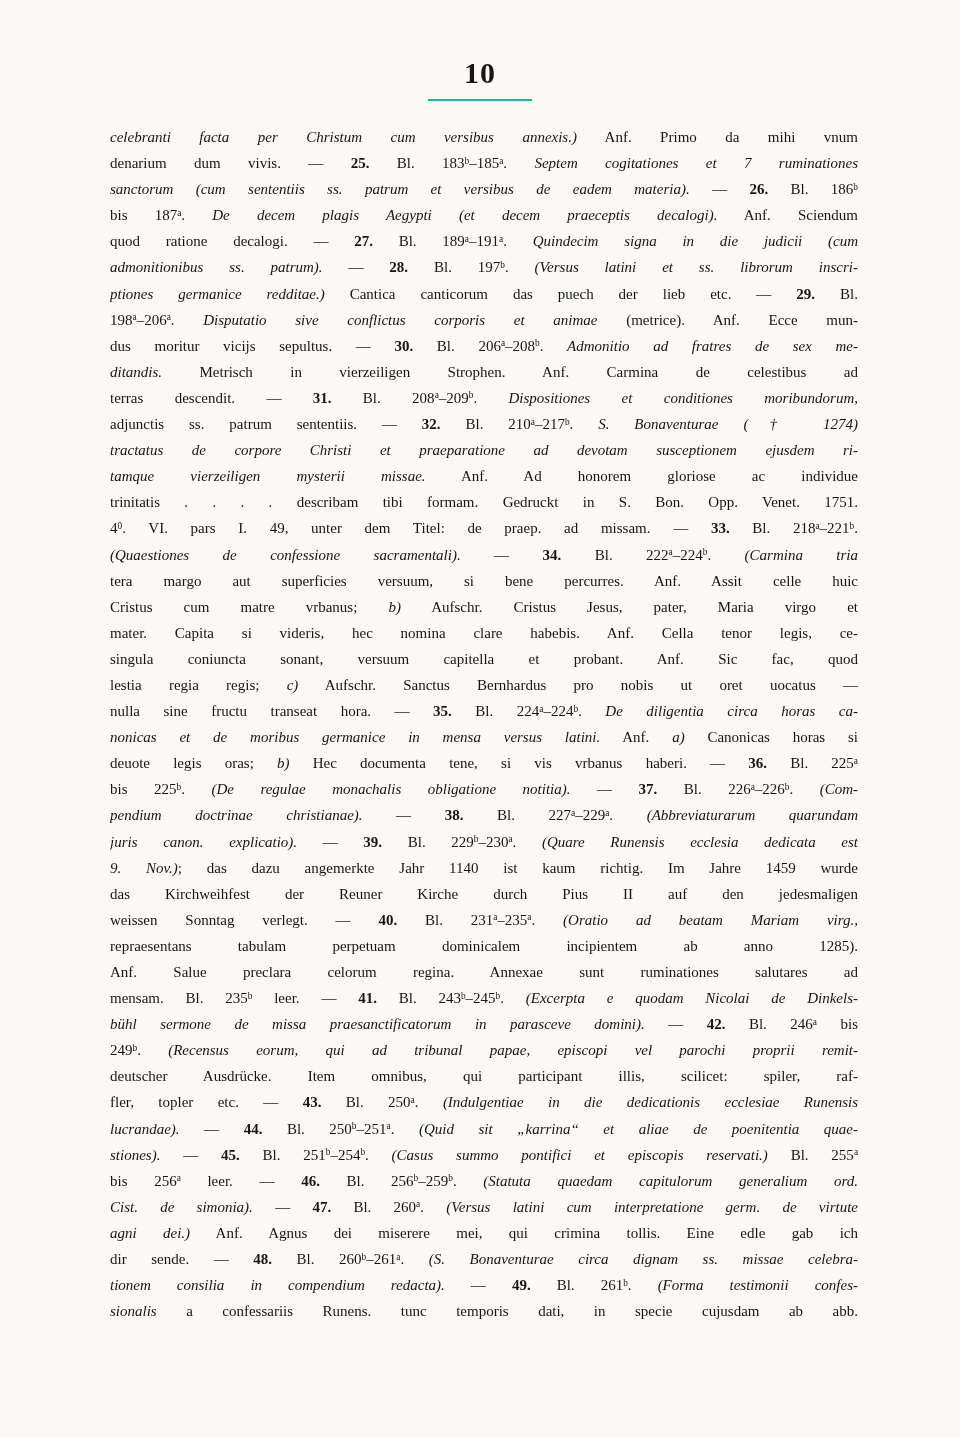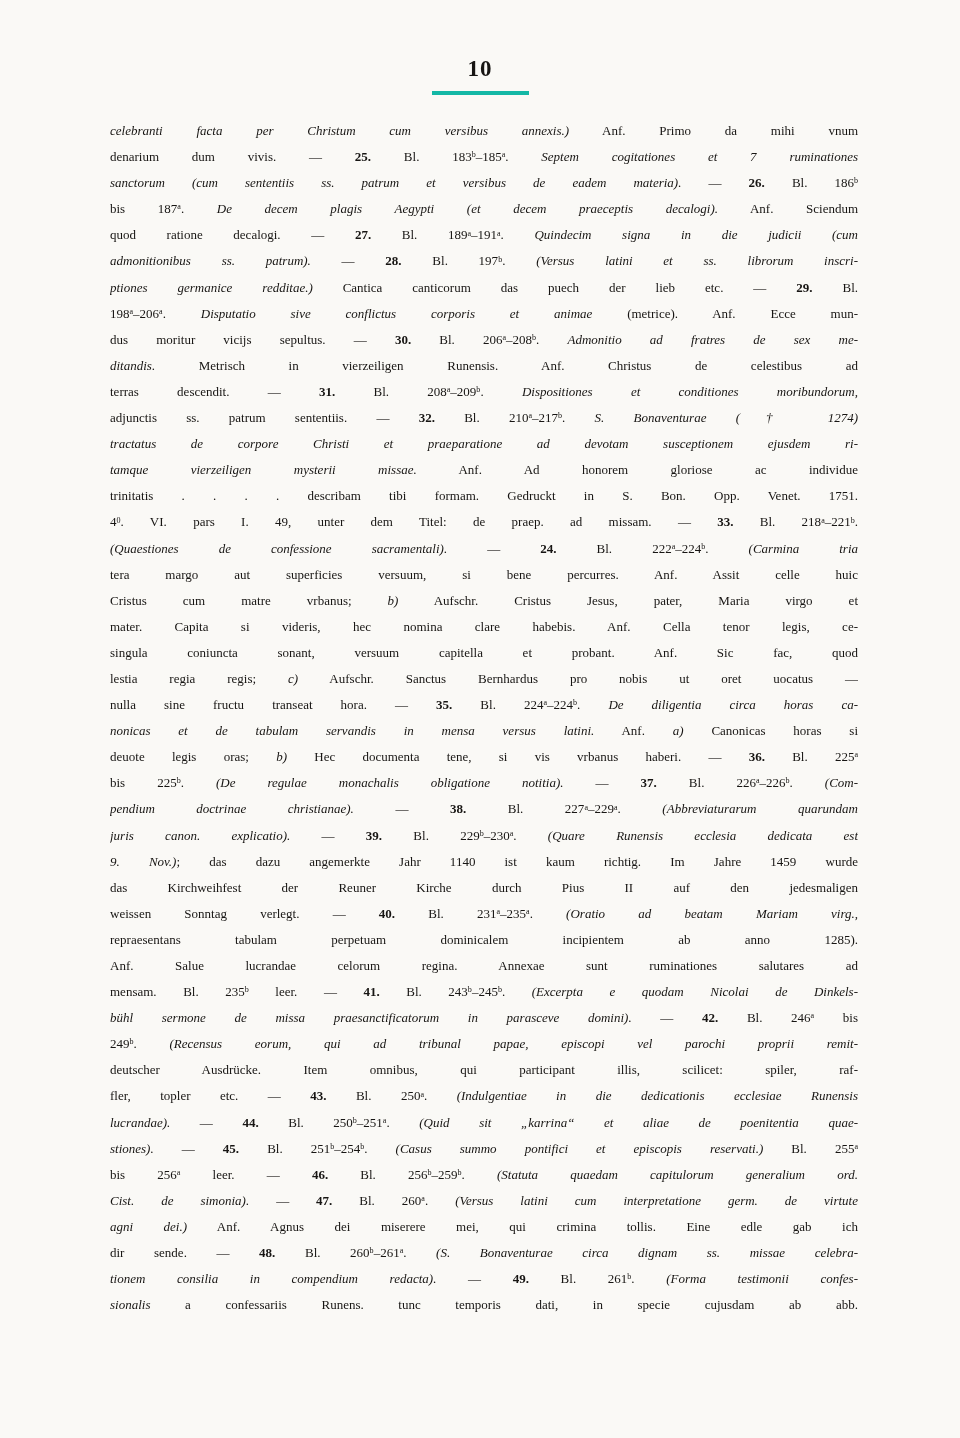--- a/index.html
+++ b/index.html
@@ -21,32 +21,32 @@
   }
   .page-header {
     position: absolute;
     top: 56px;
     left: 0;
     width: 960px;
     text-align: center;
   }
   .pagenum {
     display: inline-block;
-    font-size: 23px;
+    font-size: 30px;
     font-weight: bold;
     letter-spacing: 1px;
     padding: 0 36px 9px 36px;
-    border-bottom: 4px solid #14b8a6;
+    border-bottom: 2px solid #14b8a6;
   }
   .text-block {
     position: absolute;
     left: 110px;
-    top: 118px;
+    top: 124px;
     width: 748px;
-    font-size: 13px;
+    font-size: 15px;
   }
   .line {
     height: 26.1px;
     line-height: 26.1px;
     white-space: nowrap;
     text-align: justify;
     text-align-last: justify;
     overflow: hidden;
   }
   .it { font-style: italic; }
@@ -69,44 +69,44 @@
   <main class="text-block">
       <div class="line"><span class="it">celebranti facta per Christum cum versibus annexis.)</span><span> Anf. Primo da mihi vnum</span></div>
       <div class="line"><span>denarium dum vivis. — </span><span class="bd">25.</span><span> Bl. 183<sup>b</sup>–185<sup>a</sup>. </span><span class="it">Septem cogitationes et 7 ruminationes</span></div>
       <div class="line"><span class="it">sanctorum (cum sententiis ss. patrum et versibus de eadem materia).</span><span> — </span><span class="bd">26.</span><span> Bl. 186<sup>b</sup></span></div>
       <div class="line"><span>bis 187<sup>a</sup>. </span><span class="it">De decem plagis Aegypti (et decem praeceptis decalogi).</span><span> Anf. Sciendum</span></div>
       <div class="line"><span>quod ratione decalogi. — </span><span class="bd">27.</span><span> Bl. 189<sup>a</sup>–191<sup>a</sup>. </span><span class="it">Quindecim signa in die judicii (cum</span></div>
       <div class="line"><span class="it">admonitionibus ss. patrum).</span><span> — </span><span class="bd">28.</span><span> Bl. 197<sup>b</sup>. </span><span class="it">(Versus latini et ss. librorum inscri-</span></div>
       <div class="line"><span class="it">ptiones germanice redditae.)</span><span> Cantica canticorum das puech der lieb etc. — </span><span class="bd">29.</span><span> Bl.</span></div>
       <div class="line"><span>198<sup>a</sup>–206<sup>a</sup>. </span><span class="it">Disputatio sive conflictus corporis et animae</span><span> (metrice). Anf. Ecce mun-</span></div>
       <div class="line"><span>dus moritur vicijs sepultus. — </span><span class="bd">30.</span><span> Bl. 206<sup>a</sup>–208<sup>b</sup>. </span><span class="it">Admonitio ad fratres de sex me-</span></div>
-      <div class="line"><span class="it">ditandis.</span><span> Metrisch in vierzeiligen Runensis. Anf. Christus de celestibus ad</span></div>
+      <div class="line"><span class="it">ditandis.</span><span> Metrisch in vierzeiligen Strophen. Anf. Carmina de celestibus ad</span></div>
       <div class="line"><span>terras descendit. — </span><span class="bd">31.</span><span> Bl. 208<sup>a</sup>–209<sup>b</sup>. </span><span class="it">Dispositiones et conditiones moribundorum,</span></div>
       <div class="line"><span>adjunctis ss. patrum sententiis. — </span><span class="bd">32.</span><span> Bl. 210<sup>a</sup>–217<sup>b</sup>. </span><span class="it">S. Bonaventurae († 1274)</span></div>
       <div class="line"><span class="it">tractatus de corpore Christi et praeparatione ad devotam susceptionem ejusdem ri-</span></div>
       <div class="line"><span class="it">tamque vierzeiligen mysterii missae.</span><span> Anf. Ad honorem gloriose ac individue</span></div>
       <div class="line"><span>trinitatis . . . . describam tibi formam. Gedruckt in S. Bon. Opp. Venet. 1751.</span></div>
       <div class="line"><span>4<sup>0</sup>. VI. pars I. 49, unter dem Titel: de praep. ad missam. — </span><span class="bd">33.</span><span> Bl. 218<sup>a</sup>–221<sup>b</sup>.</span></div>
-      <div class="line"><span class="it">(Quaestiones de confessione sacramentali).</span><span> — </span><span class="bd">24.</span><span> Bl. 222<sup>a</sup>–224<sup>b</sup>. </span><span class="it">(Carmina tria</span></div>
+      <div class="line"><span class="it">(Quaestiones de confessione sacramentali).</span><span> — </span><span class="bd">34.</span><span> Bl. 222<sup>a</sup>–224<sup>b</sup>. </span><span class="it">(Carmina tria</span></div>
       <div class="line"><span>tera margo aut superficies versuum, si bene percurres. Anf. Assit celle huic</span></div>
       <div class="line"><span>Cristus cum matre vrbanus; </span><span class="it">b)</span><span> Aufschr. Cristus Jesus, pater, Maria virgo et</span></div>
       <div class="line"><span>mater. Capita si videris, hec nomina clare habebis. Anf. Cella tenor legis, ce-</span></div>
       <div class="line"><span>singula coniuncta sonant, versuum capitella et probant. Anf. Sic fac, quod</span></div>
       <div class="line"><span>lestia regia regis; </span><span class="it">c)</span><span> Aufschr. Sanctus Bernhardus pro nobis ut oret uocatus —</span></div>
       <div class="line"><span>nulla sine fructu transeat hora. — </span><span class="bd">35.</span><span> Bl. 224<sup>a</sup>–224<sup>b</sup>. </span><span class="it">De diligentia circa horas ca-</span></div>
-      <div class="line"><span class="it">nonicas et de tabulam servandis in mensa versus latini.</span><span> Anf. </span><span class="it">a)</span><span> Canonicas horas si</span></div>
+      <div class="line"><span class="it">nonicas et de moribus germanice in mensa versus latini.</span><span> Anf. </span><span class="it">a)</span><span> Canonicas horas si</span></div>
       <div class="line"><span>deuote legis oras; </span><span class="it">b)</span><span> Hec documenta tene, si vis vrbanus haberi. — </span><span class="bd">36.</span><span> Bl. 225<sup>a</sup></span></div>
       <div class="line"><span>bis 225<sup>b</sup>. </span><span class="it">(De regulae monachalis obligatione notitia).</span><span> — </span><span class="bd">37.</span><span> Bl. 226<sup>a</sup>–226<sup>b</sup>. </span><span class="it">(Com-</span></div>
       <div class="line"><span class="it">pendium doctrinae christianae).</span><span> — </span><span class="bd">38.</span><span> Bl. 227<sup>a</sup>–229<sup>a</sup>. </span><span class="it">(Abbreviaturarum quarundam</span></div>
       <div class="line"><span class="it">juris canon. explicatio).</span><span> — </span><span class="bd">39.</span><span> Bl. 229<sup>b</sup>–230<sup>a</sup>. </span><span class="it">(Quare Runensis ecclesia dedicata est</span></div>
       <div class="line"><span class="it">9. Nov.)</span><span>; das dazu angemerkte Jahr 1140 ist kaum richtig. Im Jahre 1459 wurde</span></div>
       <div class="line"><span>das Kirchweihfest der Reuner Kirche durch Pius II auf den jedesmaligen</span></div>
       <div class="line"><span>weissen Sonntag verlegt. — </span><span class="bd">40.</span><span> Bl. 231<sup>a</sup>–235<sup>a</sup>. </span><span class="it">(Oratio ad beatam Mariam virg.,</span></div>
       <div class="line"><span>repraesentans tabulam perpetuam dominicalem incipientem ab anno 1285).</span></div>
-      <div class="line"><span>Anf. Salue lucrandae celorum regina. Annexae sunt ruminationes salutares ad</span></div>
+      <div class="line"><span>Anf. Salue preclara celorum regina. Annexae sunt ruminationes salutares ad</span></div>
       <div class="line"><span>mensam. Bl. 235<sup>b</sup> leer. — </span><span class="bd">41.</span><span> Bl. 243<sup>b</sup>–245<sup>b</sup>. </span><span class="it">(Excerpta e quodam Nicolai de Dinkels-</span></div>
       <div class="line"><span class="it">bühl sermone de missa praesanctificatorum in parasceve domini).</span><span> — </span><span class="bd">42.</span><span> Bl. 246<sup>a</sup> bis</span></div>
       <div class="line"><span>249<sup>b</sup>. </span><span class="it">(Recensus eorum, qui ad tribunal papae, episcopi vel parochi proprii remit-</span></div>
       <div class="line"><span>deutscher Ausdrücke. Item omnibus, qui participant illis, scilicet: spiler, raf-</span></div>
       <div class="line"><span>fler, topler etc. — </span><span class="bd">43.</span><span> Bl. 250<sup>a</sup>. </span><span class="it">(Indulgentiae in die dedicationis ecclesiae Runensis</span></div>
       <div class="line"><span class="it">lucrandae).</span><span> — </span><span class="bd">44.</span><span> Bl. 250<sup>b</sup>–251<sup>a</sup>. </span><span class="it">(Quid sit „karrina“ et aliae de poenitentia quae-</span></div>
       <div class="line"><span class="it">stiones).</span><span> — </span><span class="bd">45.</span><span> Bl. 251<sup>b</sup>–254<sup>b</sup>. </span><span class="it">(Casus summo pontifici et episcopis reservati.)</span><span> Bl. 255<sup>a</sup></span></div>
       <div class="line"><span>bis 256<sup>a</sup> leer. — </span><span class="bd">46.</span><span> Bl. 256<sup>b</sup>–259<sup>b</sup>. </span><span class="it">(Statuta quaedam capitulorum generalium ord.</span></div>
       <div class="line"><span class="it">Cist. de simonia).</span><span> — </span><span class="bd">47.</span><span> Bl. 260<sup>a</sup>. </span><span class="it">(Versus latini cum interpretatione germ. de virtute</span></div>
       <div class="line"><span class="it">agni dei.)</span><span> Anf. Agnus dei miserere mei, qui crimina tollis. Eine edle gab ich</span></div>

